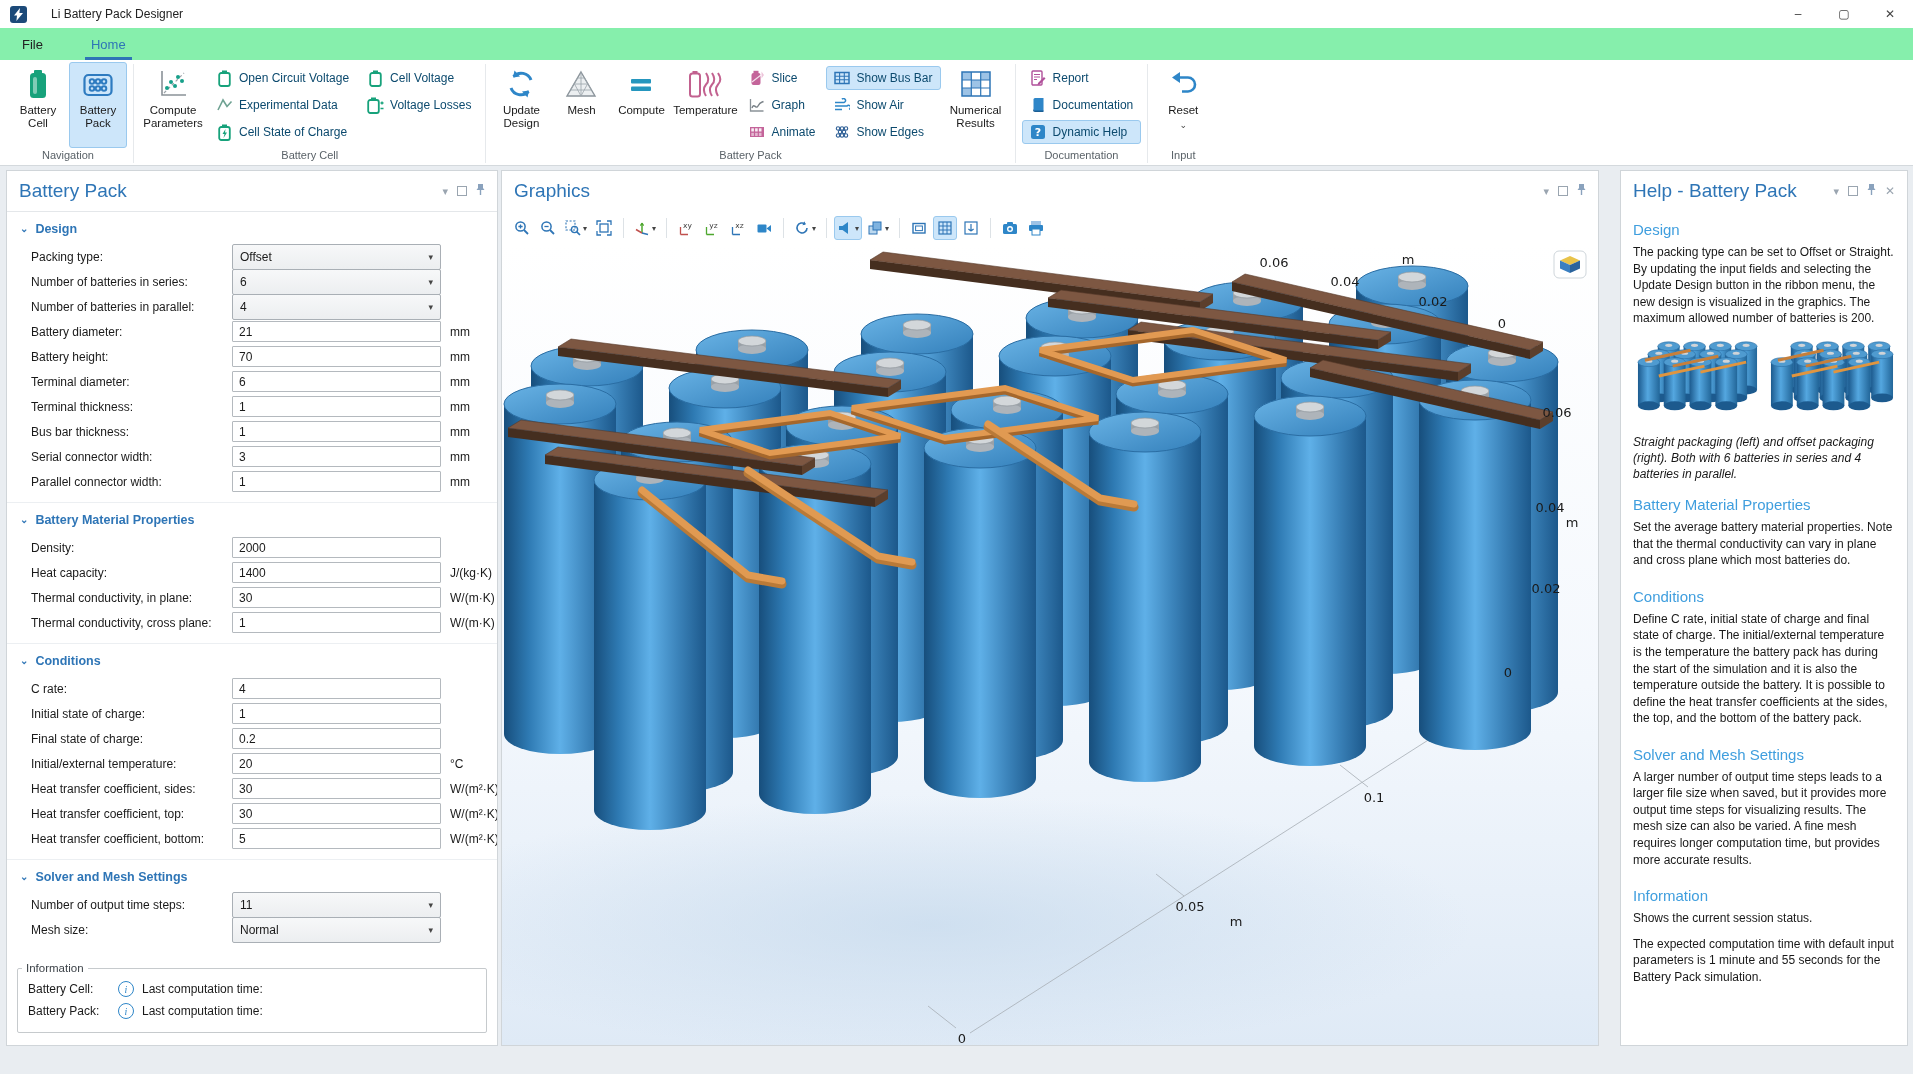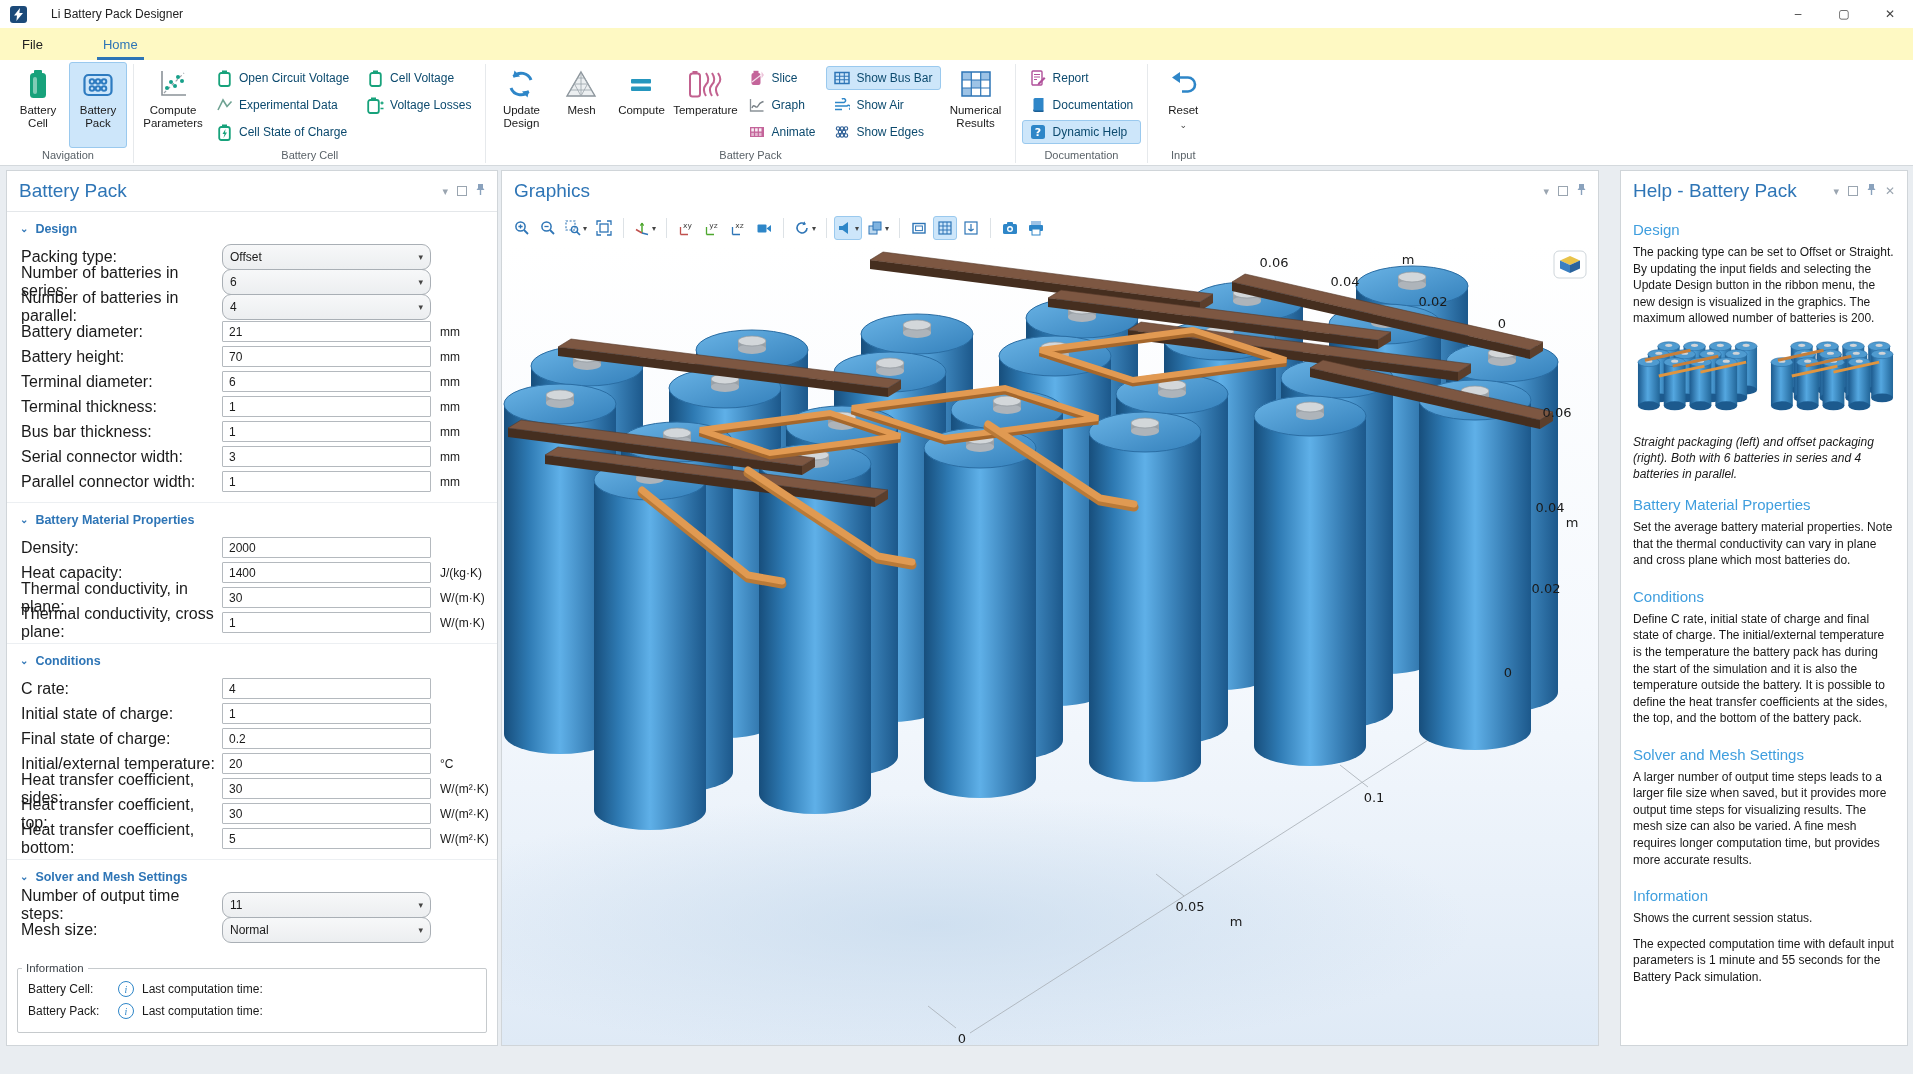--- a/index.html
+++ b/index.html
@@ -8,21 +8,21 @@
     background:#eef1f4;font-family:"Liberation Sans",sans-serif;color:#1a1a1a;
     -webkit-font-smoothing:antialiased;
   }
   
   .titlebar{height:28px;background:#ffffff;display:flex;align-items:center;padding-left:10px;gap:24px;}
   .appicon{width:17px;height:17px;border-radius:3px;background:#1c4a79;display:flex;align-items:center;justify-content:center;}
   .apptitle{font-size:12px;color:#222;flex:1;}
   .wctrls{display:flex;height:28px;}
   .wc{width:46px;text-align:center;line-height:28px;font-size:12px;color:#444;}
   
-  .menubar{height:32px;background:#fef9c3;display:flex;align-items:flex-end;gap:36px;padding:0 16px;}
+  .menubar{height:32px;background:#86efac;display:flex;align-items:flex-end;gap:24px;padding:0 16px;}
   .mtab{font-size:13px;color:#222;padding:4px 6px 8px;}
   .mtab.active{color:#2e75b6;border-bottom:3px solid #2e75b6;padding-bottom:5px;margin-left:12px;}
   
   .ribbon{height:106px;box-sizing:border-box;background:#fff;border-bottom:1px solid #d4d9dd;display:flex;padding:2px 4px 0 6px;}
   .rgroup{display:flex;flex-direction:column;padding:0 3px;}
   .rrow{display:flex;align-items:stretch;gap:2px;flex:1;}
   .rcap{text-align:center;font-size:11px;color:#5a6268;height:17px;line-height:15px;}
   .rsep{width:1px;background:#e6e9ec;margin:2px 3px;}
   .rbtn{width:58px;display:flex;flex-direction:column;align-items:center;justify-content:flex-start;padding-top:5px;gap:4px;border:1px solid transparent;border-radius:3px;box-sizing:border-box;}
   .rbtn.wide{width:66px;}
@@ -47,23 +47,23 @@
   .pc-box{width:8px;height:8px;border:1.5px solid #9aa5b0;display:inline-block;}
   .pc-x{font-size:12px;}
   .hrule{height:1px;background:#e4e7ea;margin:0 0;flex:none;}
   
   .pbody{flex:1;overflow:hidden;display:flex;flex-direction:column;}
   .sec{padding-bottom:8px;}
   .sec + .sec{border-top:1px solid #eceff2;}
   .sec-h{color:#2e75b6;font-size:12.5px;font-weight:bold;padding:10px 0 8px 13px;display:flex;align-items:center;gap:7px;}
   .sec-h .chev{font-size:10px;line-height:8px;color:#2e75b6;}
   .frow{display:flex;align-items:center;height:25px;padding-left:14px;}
-  .flabel{width:201px;font-size:16px;flex:none;}
+  .flabel{width:201px;font-size:12px;flex:none;margin-left:10px;}
   .finput{width:209px;height:21px;box-sizing:border-box;border:1px solid #b4b9be;padding:0 6px;font-size:12px;font-family:inherit;color:#1a1a1a;background:#fff;flex:none;border-radius:1px;}
-  .fselect{width:209px;height:26px;box-sizing:border-box;border:1px solid #a9afb5;border-radius:9px;background:linear-gradient(#f7f8f9,#eceef0);display:flex;align-items:center;justify-content:space-between;padding:0 7px;font-size:12px;flex:none;}
+  .fselect{width:209px;height:26px;box-sizing:border-box;border:1px solid #a9afb5;border-radius:2px;background:linear-gradient(#f7f8f9,#eceef0);display:flex;align-items:center;justify-content:space-between;padding:0 7px;font-size:12px;flex:none;}
   .scaret{font-size:9px;color:#444;}
   .funit{margin-left:9px;font-size:12px;}
   .infobox{margin:0 10px 12px 10px;margin-top:auto;border:1px solid #c6cacd;border-radius:2px;padding:4px 8px 10px 4px;flex:none;}
   .infobox legend{font-size:11.5px;color:#3c4248;padding:0 4px;}
   .inforow{display:flex;align-items:center;height:22px;font-size:12px;gap:8px;padding-left:6px;}
   .il{width:82px;flex:none;}
   .ii{width:14px;height:14px;border:1px solid #2e86c8;border-radius:50%;color:#2e86c8;font-size:10px;font-style:italic;font-family:"Liberation Serif",serif;display:flex;align-items:center;justify-content:center;flex:none;}
   
   .gtoolbar{height:34px;display:flex;align-items:center;padding:0 8px;gap:2px;flex:none;}
   .tbtn{height:24px;min-width:24px;display:flex;align-items:center;justify-content:center;border:1px solid transparent;border-radius:3px;padding:0 2px;box-sizing:border-box;}

